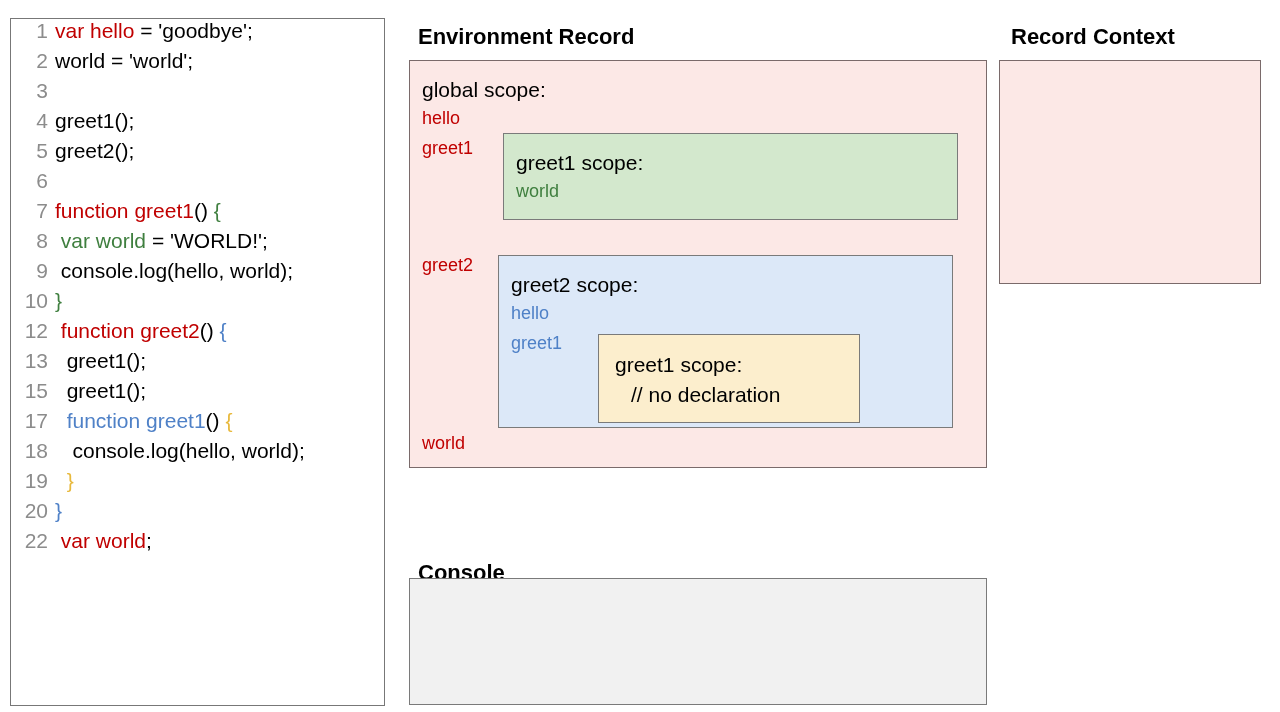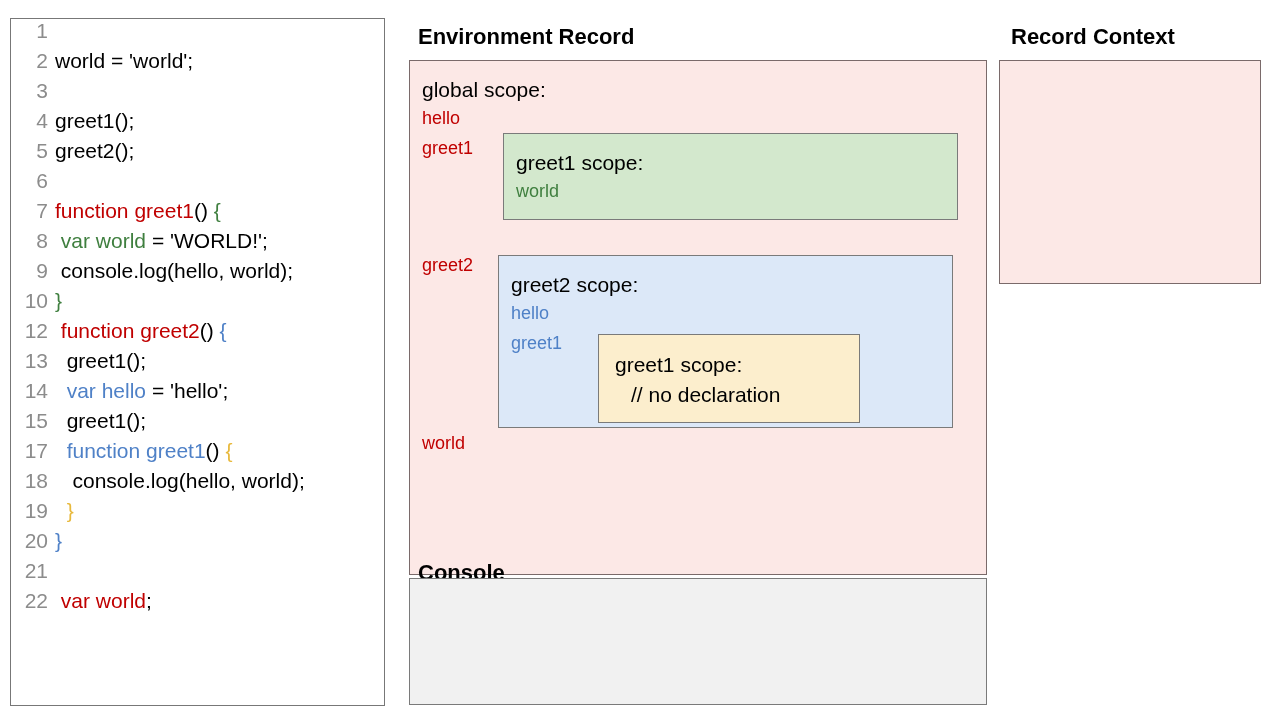--- a/index.html
+++ b/index.html
@@ -66,21 +66,21 @@
   #env-heading    { left: 418px; top: 24px; }
   #global-heading { left: 1011px; top: 24px; }
   #console-heading{ left: 418px; top: 544px; margin-top: 16px; }
 
   
   #env-box {
     position: absolute;
     left: 409px;
     top: 60px;
     width: 578px;
-    height: 515px;
+    height: 408px;
     background: #fce8e6;
     border: 1px solid #7a6a6a;
     box-sizing: border-box;
   }
   .scope-title {
     font-size: 21px;
     color: #000000;
     white-space: nowrap;
   }
   .var-name {
@@ -162,39 +162,37 @@
     background: #f1f1f1;
     border: 1px solid #7a7a7a;
     box-sizing: border-box;
   }
 </style>
 </head>
 <body>
 
 <div id="code-panel">
   <div id="code-lines">
-      <div class="code-line"><span class="ln">1</span></div>
+      <div class="code-line"><span class="ln">1</span><span class="code-text"><span class="t-red">var hello</span><span class="t-black"> = 'goodbye';</span></span></div>
       <div class="code-line"><span class="ln">2</span><span class="code-text"><span class="t-black">world = 'world';</span></span></div>
       <div class="code-line"><span class="ln">3</span><span class="code-text"><span class="t-black"></span></span></div>
       <div class="code-line"><span class="ln">4</span><span class="code-text"><span class="t-black">greet1();</span></span></div>
       <div class="code-line"><span class="ln">5</span><span class="code-text"><span class="t-black">greet2();</span></span></div>
       <div class="code-line"><span class="ln">6</span><span class="code-text"><span class="t-black"></span></span></div>
       <div class="code-line"><span class="ln">7</span><span class="code-text"><span class="t-red">function greet1</span><span class="t-black">() </span><span class="t-green">{</span></span></div>
       <div class="code-line"><span class="ln">8</span><span class="code-text"><span class="t-black"> </span><span class="t-green">var world</span><span class="t-black"> = 'WORLD!';</span></span></div>
       <div class="code-line"><span class="ln">9</span><span class="code-text"><span class="t-black"> console.log(hello, world);</span></span></div>
       <div class="code-line"><span class="ln">10</span><span class="code-text"><span class="t-green">}</span></span></div>
       <div class="code-line"><span class="ln">12</span><span class="code-text"><span class="t-black"> </span><span class="t-red">function greet2</span><span class="t-black">() </span><span class="t-blue">{</span></span></div>
       <div class="code-line"><span class="ln">13</span><span class="code-text"><span class="t-black">  greet1();</span></span></div>
-      <div class="code-line"><span class="ln">14</span><span class="code-text"><span class="t-black">  </span><span class="t-blue">var hello</span><span class="t-black"> = 'hello';</span></span></div>
       <div class="code-line"><span class="ln">15</span><span class="code-text"><span class="t-black">  greet1();</span></span></div>
       <div class="code-line"><span class="ln">17</span><span class="code-text"><span class="t-black">  </span><span class="t-blue">function greet1</span><span class="t-black">() </span><span class="t-gold">{</span></span></div>
       <div class="code-line"><span class="ln">18</span><span class="code-text"><span class="t-black">   console.log(hello, world);</span></span></div>
       <div class="code-line"><span class="ln">19</span><span class="code-text"><span class="t-black">  </span><span class="t-gold">}</span></span></div>
       <div class="code-line"><span class="ln">20</span><span class="code-text"><span class="t-blue">}</span></span></div>
-      <div class="code-line"><span class="ln">21</span><span class="code-text"><span class="t-black"></span></span></div>
       <div class="code-line"><span class="ln">22</span><span class="code-text"><span class="t-black"> </span><span class="t-red">var world</span><span class="t-black">;</span></span></div>
     </div>
 </div>
 
 <div class="panel-heading" id="env-heading">Environment Record</div>
 
 <div id="env-box">
 
   <div class="scope-title" id="global-scope-label">global scope:</div>
 

